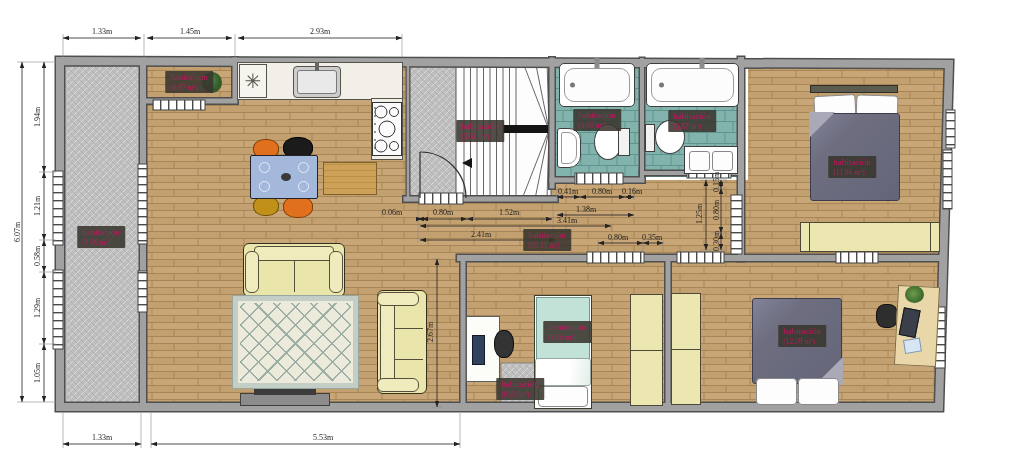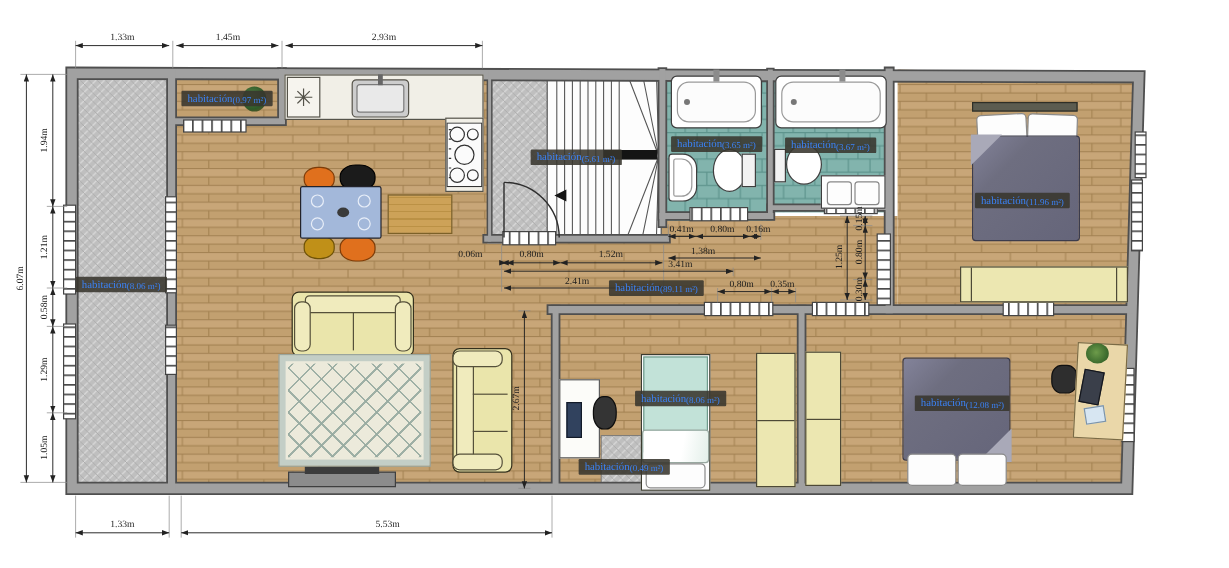--- a/index.html
+++ b/index.html
@@ -2,22 +2,22 @@
 <html><head>
 <meta charset="utf-8">
 <style>
   html,body{margin:0;padding:0;background:#fff;}
   #plan{position:relative;width:1024px;height:473px;background:#fff;overflow:hidden;
         font-family:"Liberation Serif","DejaVu Serif",serif;}
   #base{position:absolute;left:0;top:0;}
   .f{position:absolute;box-sizing:border-box;}
   .counter{background:#f1efe7;border:1px solid #55534a;}
   .cream{background:#eae5ab;border:1.5px solid #34301d;border-radius:3px;}
-  .badge{position:absolute;transform:translate(-50%,-50%);display:flex;flex-direction:row;
-         align-items:flex-end;background:rgba(56,54,45,0.88);color:#3b82f6;
+  .badge{position:absolute;transform:translate(-50%,-50%);display:flex;flex-direction:column;
+         align-items:flex-start;background:rgba(56,54,45,0.88);color:#be185d;
          padding:1px 5px;border-radius:1px;z-index:6;white-space:nowrap;line-height:1.2;}
   .badge .b1{font-size:9px;}
   .badge .b2{font-size:7.5px;}
   .dim{position:absolute;transform:translate(-50%,-50%);font-size:8px;color:#1d1d1d;
        z-index:7;white-space:nowrap;}
   .dim.rot{transform:translate(-50%,-50%) rotate(-90deg);}
   .ast{position:absolute;left:50%;top:50%;transform:translate(-50%,-50%);font-size:20px;color:#55534a;
        font-family:"DejaVu Sans",sans-serif;}
   .pillow{position:absolute;background:#fdfdfd;border:1px solid #8a8a8a;border-radius:4px;}
   .duvet{position:absolute;background:linear-gradient(135deg,#83839a 0%,#6e6e80 30%,#65657a 100%);

